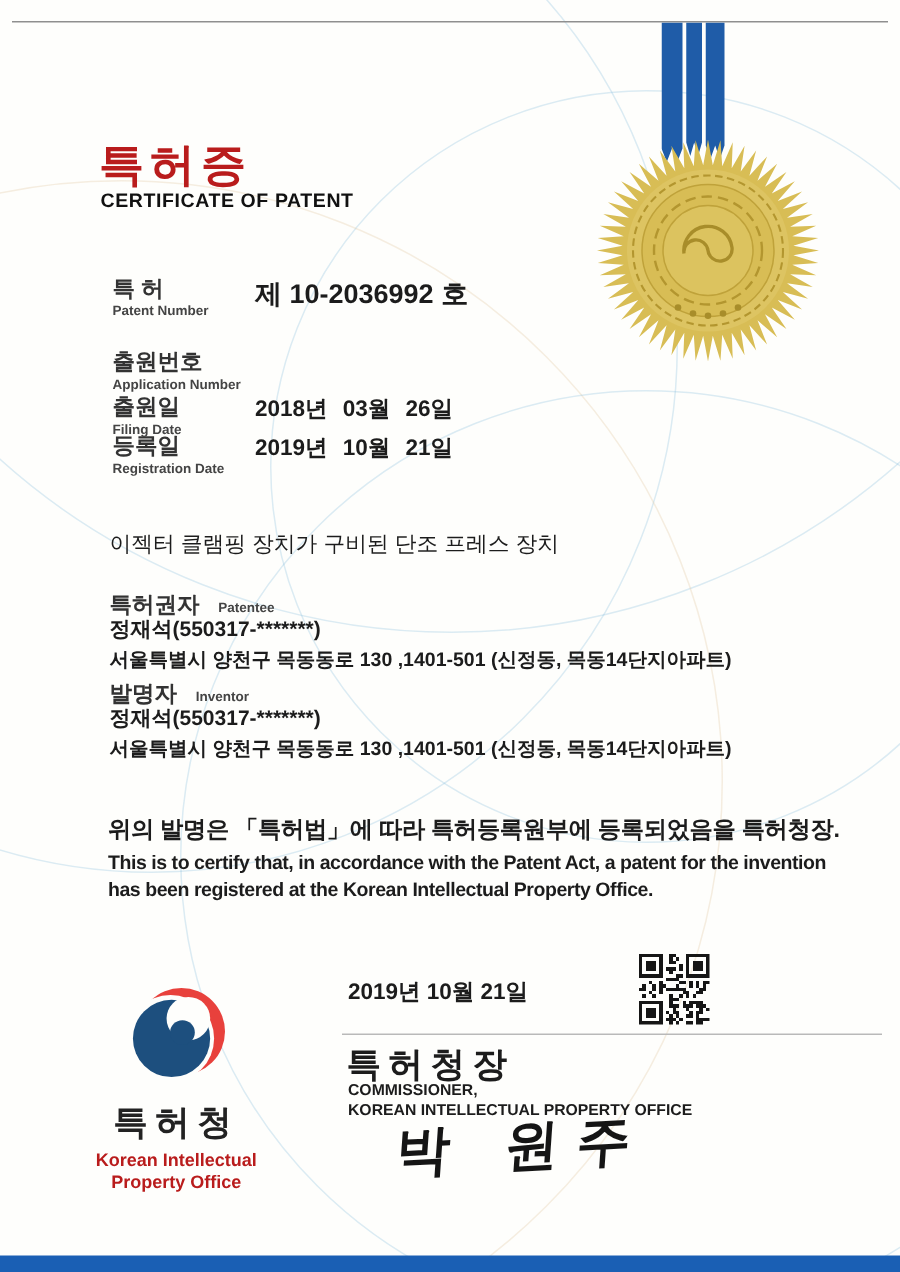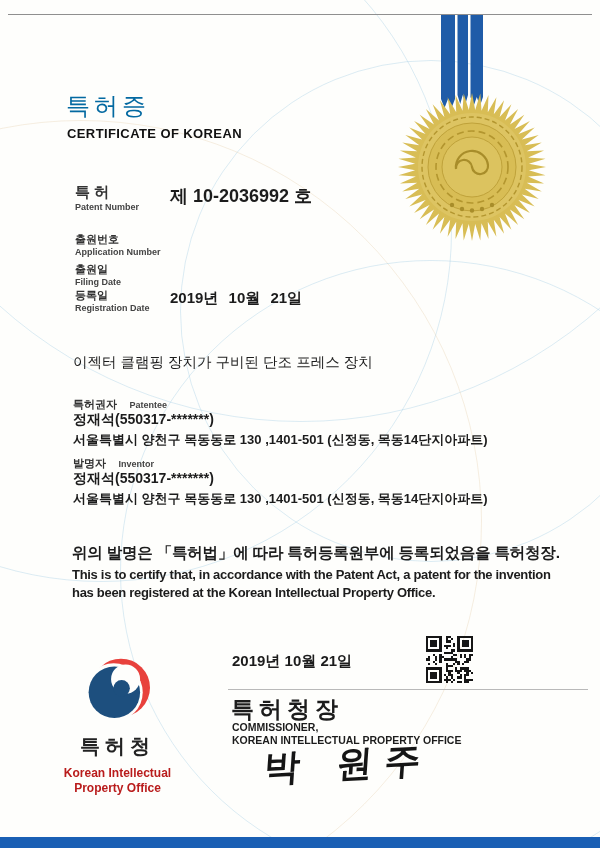--- a/index.html
+++ b/index.html
@@ -8,42 +8,42 @@
     background:#fefefc;overflow:hidden;
     font-family:"Liberation Sans","DejaVu Sans",sans-serif;
     color:#1c1c1c;
   }
   .abs{position:absolute;}
   
   .gcircle{position:absolute;border-radius:50%;border:1px solid rgba(130,185,220,.28);}
   .gcircle2{position:absolute;border-radius:50%;border:1px solid rgba(225,200,160,.30);}
   .topline{position:absolute;left:8px;right:8px;top:14px;height:1px;background:#8f8f8f;}
   
-  .title-ko{font-size:24px;font-weight:normal;letter-spacing:4px;color:#0369a1;}
+  .title-ko{font-size:30px;font-weight:bold;letter-spacing:4px;color:#b91c1c;}
   .title-en{font-size:13px;font-weight:bold;letter-spacing:.4px;color:#111;}
-  .lbl-ko{font-size:11px;font-weight:bold;color:#333;}
+  .lbl-ko{font-size:15px;font-weight:bold;color:#333;}
   .lbl-en{font-size:9px;font-weight:bold;color:#444;margin-top:0px;}
   .big-val{font-size:18px;font-weight:bold;white-space:nowrap;}
   .mid-val{font-size:15px;font-weight:bold;white-space:nowrap;word-spacing:6px;}
   .name-val{font-size:14px;font-weight:bold;white-space:nowrap;}
   .addr-val{font-size:13px;font-weight:bold;white-space:nowrap;}
   .invention-val{font-size:14.5px;font-weight:normal;white-space:nowrap;}
   .stmt-ko{font-size:15.5px;font-weight:bold;white-space:nowrap;letter-spacing:-.2px;}
   .stmt-en{font-size:13px;font-weight:bold;white-space:nowrap;letter-spacing:-.3px;}
   .date-val{font-size:15px;font-weight:bold;white-space:nowrap;}
   .comm-ko{font-size:23px;font-weight:bold;letter-spacing:5px;white-space:nowrap;}
   .comm-en{font-size:10.5px;font-weight:bold;line-height:13px;white-space:nowrap;}
   .qr-cap{font-size:9px;font-weight:bold;line-height:12px;color:#222;white-space:nowrap;}
   .sepline{position:absolute;height:1px;background:#b9b9b9;}
   .sig{
     font-size:36px;font-weight:bold;color:#151515;white-space:nowrap;
     transform:rotate(-3deg) skewX(-7deg);letter-spacing:12px;
     font-family:"DejaVu Serif","Liberation Serif",serif;
   }
-  .office-ko{font-size:20px;font-weight:bold;letter-spacing:5px;color:#222;text-align:center;}
+  .office-ko{font-size:23px;font-weight:bold;letter-spacing:5px;color:#222;text-align:center;}
   .office-en{font-size:12px;font-weight:bold;line-height:15px;color:#b91c1c;text-align:center;}
   .bottombar{position:absolute;left:0;right:0;bottom:0;height:11px;background:#1a5fb4;}
 </style>
 </head>
 <body>
 
 <div class="page">
 
   <div class="gcircle" style="width:700px;height:700px;left:-250px;top:-120px;"></div>
   <div class="gcircle" style="width:900px;height:900px;left:-150px;top:-480px;"></div>
@@ -70,37 +70,38 @@
     <g fill="#a88d2a">
       <circle cx="-20" cy="38" r="2.2"></circle>
         <circle cx="-10" cy="42" r="2.2"></circle>
       <circle cx="0" cy="43.5" r="2.2"></circle>
         <circle cx="10" cy="42" r="2.2"></circle>
       <circle cx="20" cy="38" r="2.2"></circle>
     </g>
   </svg>
 
   <div class="abs title-ko" style="left:66px;top:90px;">특허증</div>
-  <div class="abs title-en" style="left:67px;top:126px;">CERTIFICATE OF KOREAN</div>
+  <div class="abs title-en" style="left:67px;top:126px;">CERTIFICATE OF PATENT</div>
 
   <div class="abs" style="left:75px;top:183px;">
     <div class="lbl-ko" style="font-size:15px;">특 허</div>
     <div class="lbl-en">Patent Number</div>
   </div>
   <div class="abs big-val" style="left:170px;top:184px;">제 10-2036992 호</div>
 
   <div class="abs" style="left:75px;top:232px;">
     <div class="lbl-ko">출원번호</div>
     <div class="lbl-en">Application Number</div>
   </div>
 
   <div class="abs" style="left:75px;top:262px;">
     <div class="lbl-ko">출원일</div>
     <div class="lbl-en">Filing Date</div>
   </div>
+  <div class="abs mid-val" style="left:170px;top:263px;">2018년  03월  26일</div>
 
   <div class="abs" style="left:75px;top:288px;">
     <div class="lbl-ko">등록일</div>
     <div class="lbl-en">Registration Date</div>
   </div>
   <div class="abs mid-val" style="left:170px;top:289px;">2019년  10월  21일</div>
 
   <div class="abs invention-val" style="left:73px;top:353px;">이젝터 클램핑 장치가 구비된 단조 프레스 장치</div>
 
   <div class="abs" style="left:73px;top:394px;">

